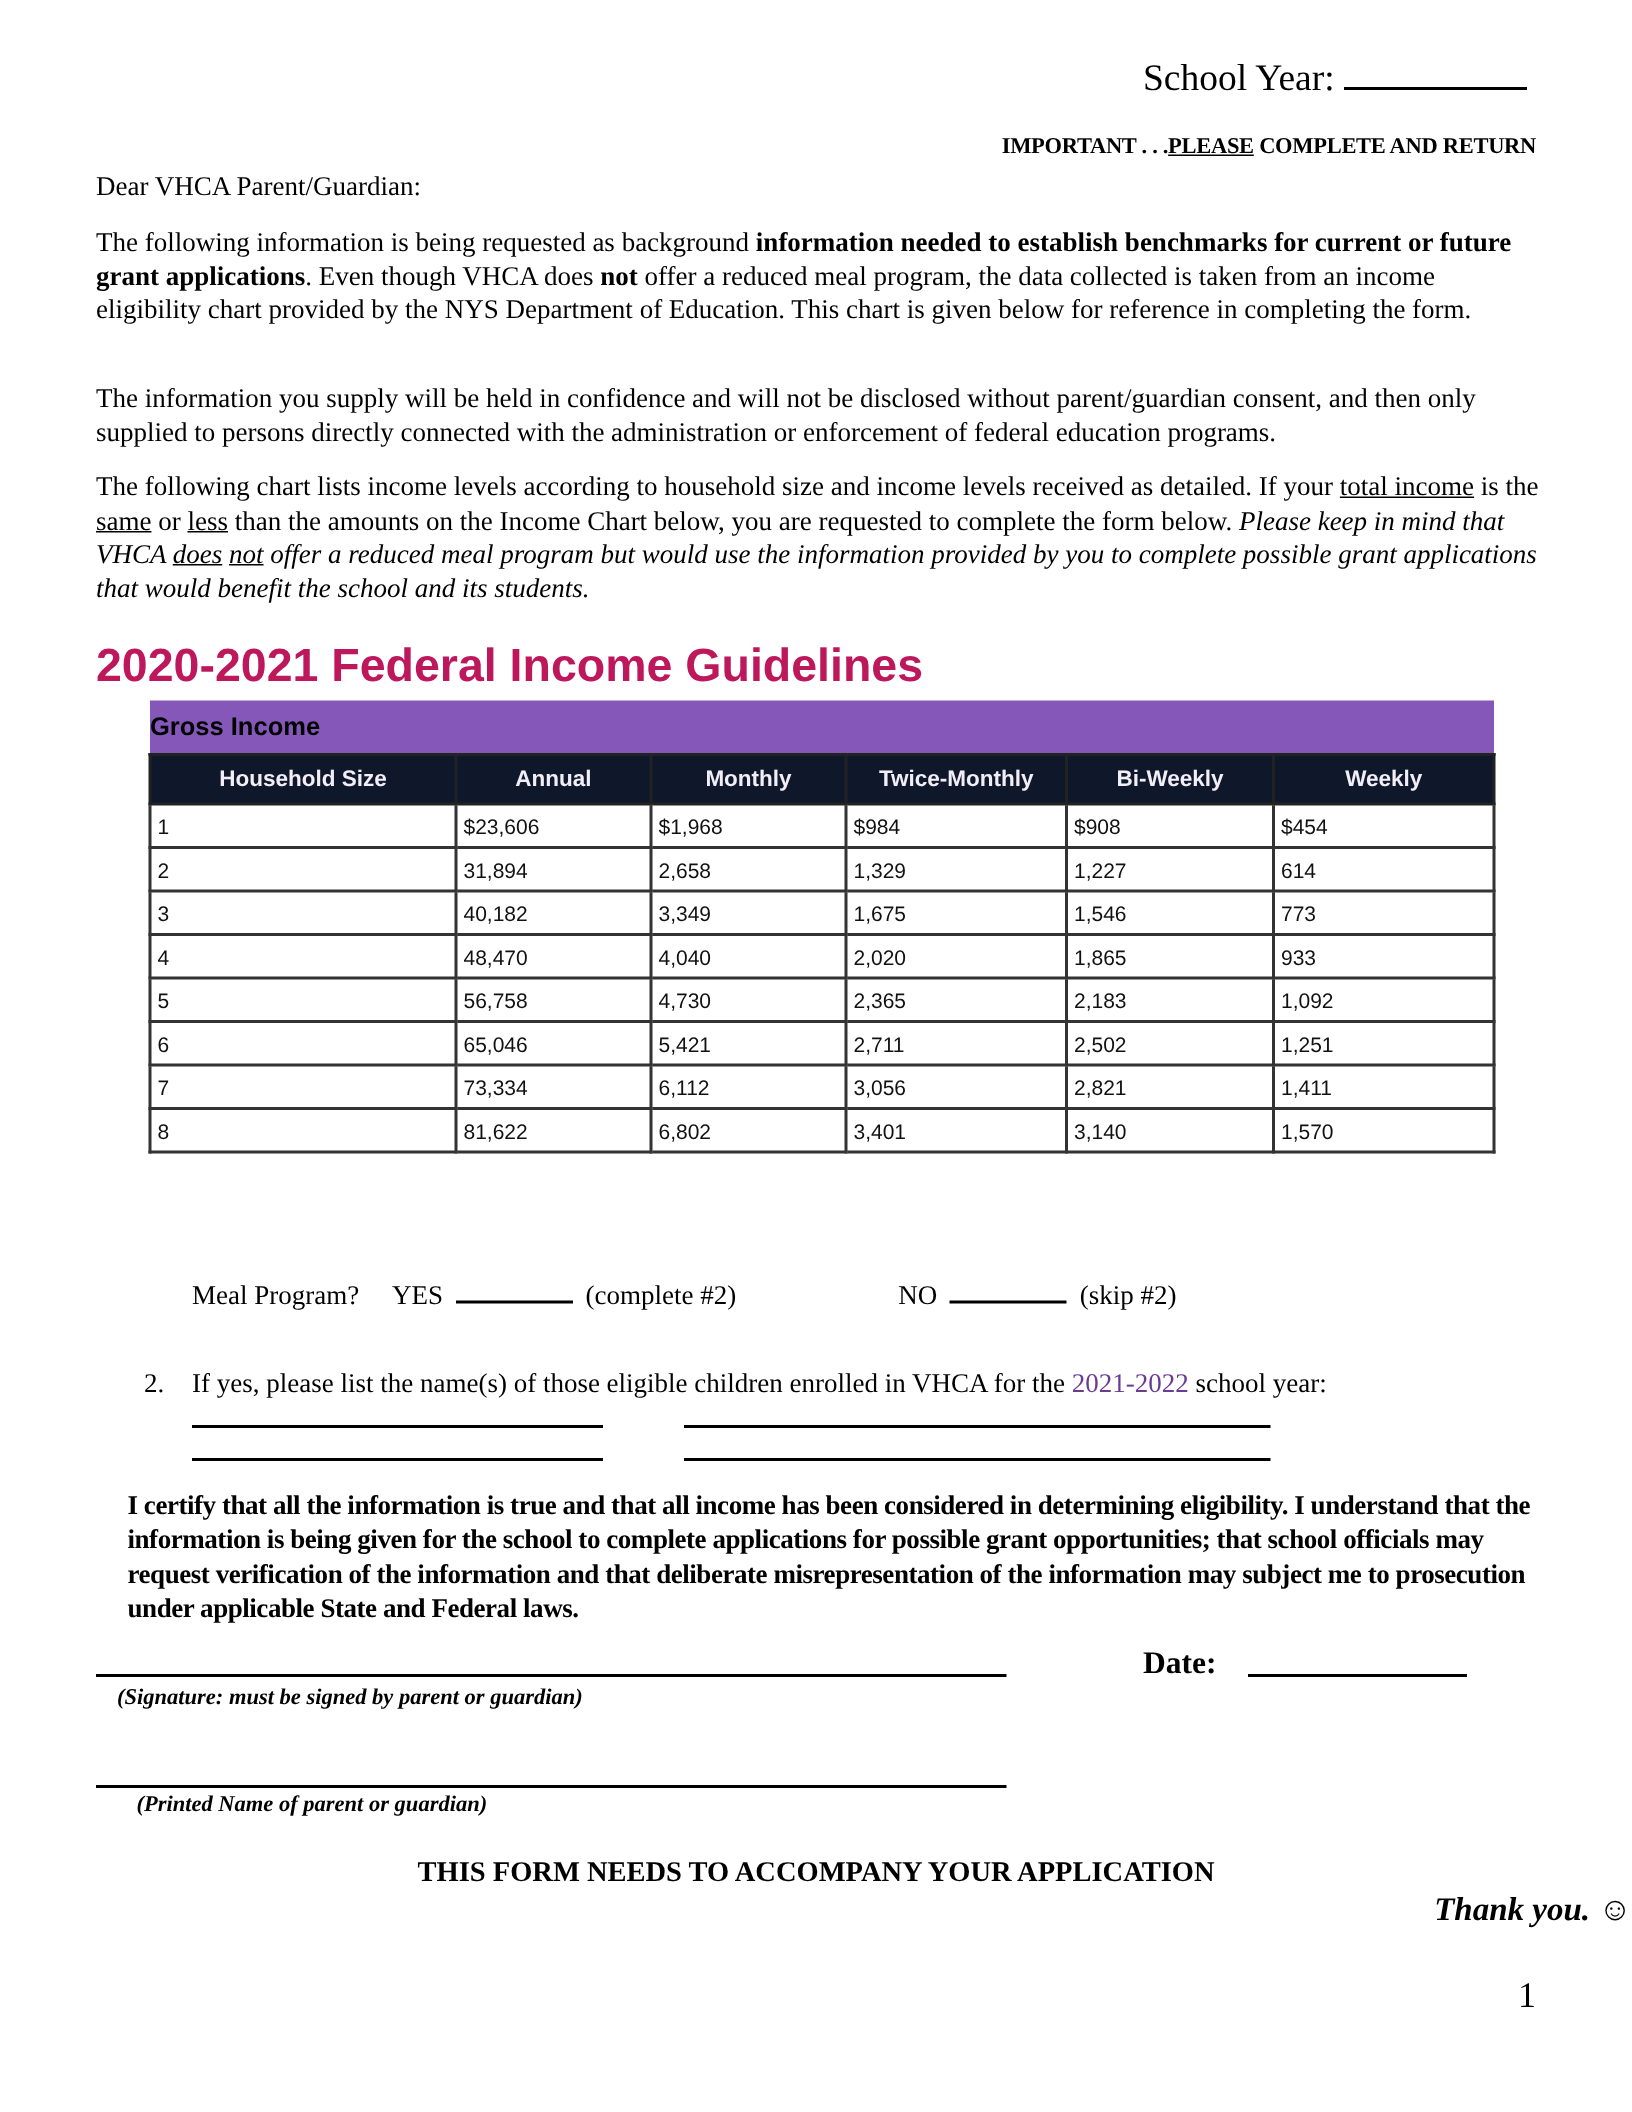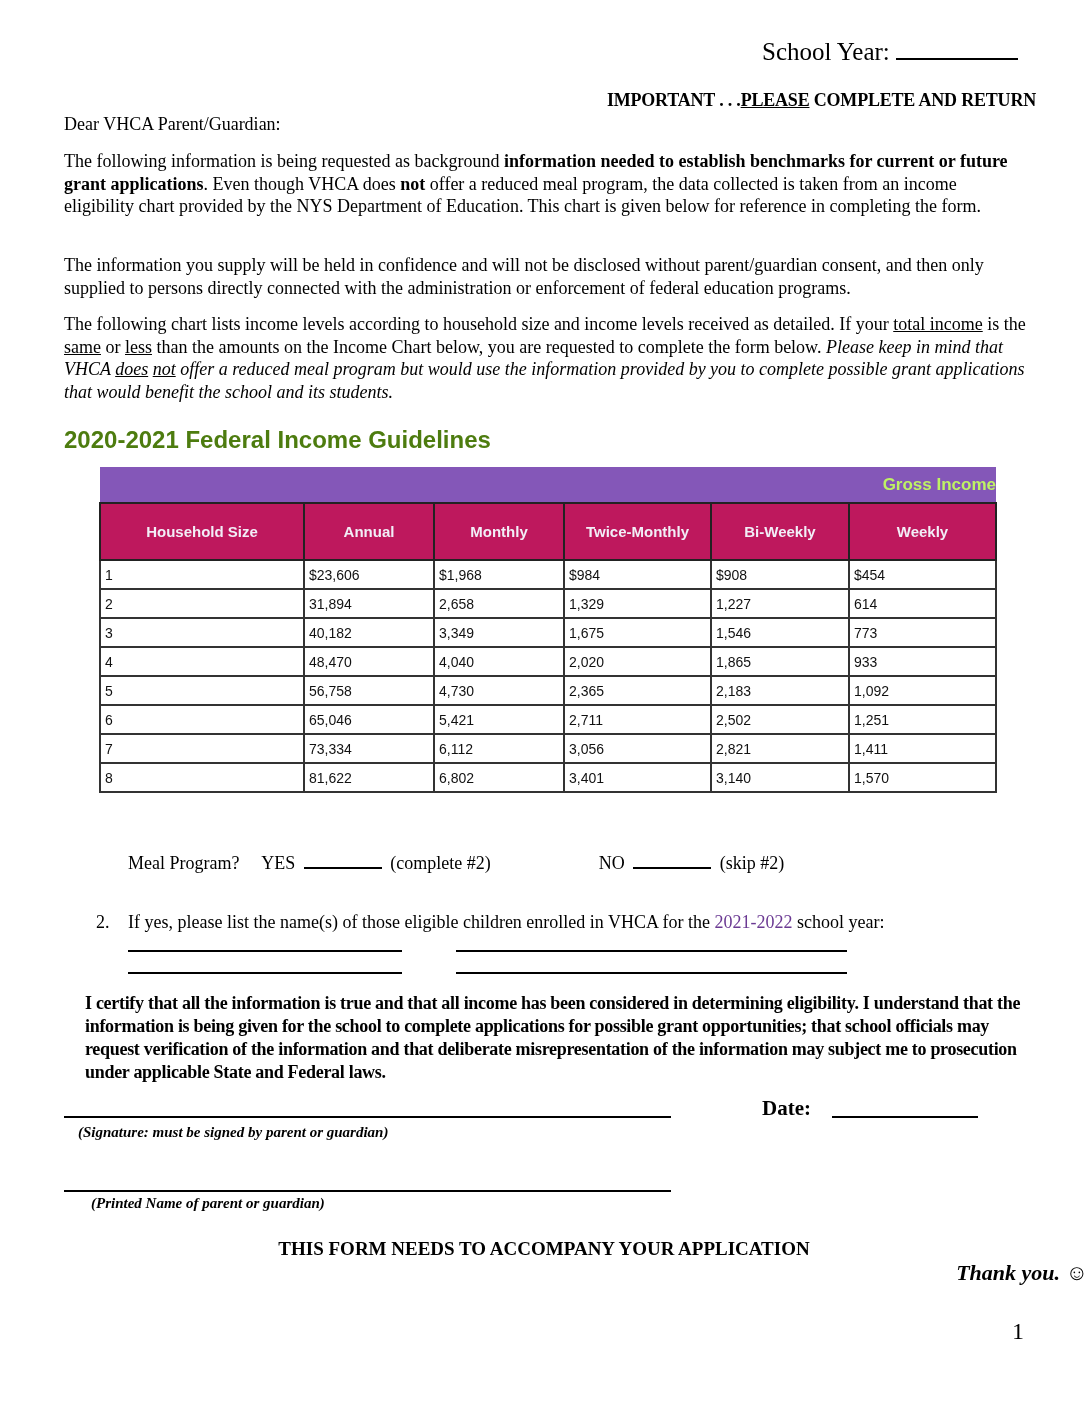--- a/index.html
+++ b/index.html
@@ -1,33 +1,33 @@
 <!DOCTYPE html>
 <html><head>
 <meta charset="utf-8">
 <style>
   html, body { margin: 0; padding: 0; background: #ffffff; }
   body { width: 1088px; height: 1408px; position: relative; overflow: hidden;
          font-family: "Liberation Serif", serif; color: #000; }
   .abs { position: absolute; }
   .school-year { left: 762px; top: 38px; font-size: 25px; }
   .school-year .blank { display: inline-block; width: 122px; border-bottom: 2px solid #000; height: 20px; vertical-align: baseline; margin-left: 6px; }
-  .important { right: 52px; top: 90px; font-size: 18px; font-weight: bold; letter-spacing: -0.2px; }
+  .important { right: 64px; top: 90px; font-size: 15px; font-weight: bold; letter-spacing: -0.2px; }
   .important u { text-decoration: underline; }
   .greeting { left: 64px; top: 114px; font-size: 18px; }
   .para { left: 64px; width: 962px; font-size: 18px; line-height: 22.5px; }
   .p1 { top: 150px; }
   .p2 { top: 254px; }
   .p3 { top: 313px; }
   .p3 em { font-style: italic; }
   u { text-decoration: underline; }
-  .section-title { left: 64px; top: 426px; font-family: "Liberation Sans", sans-serif; font-weight: bold; font-size: 24px; color: #4d7c0f; }
+  .section-title { left: 64px; top: 426px; font-family: "Liberation Sans", sans-serif; font-weight: bold; font-size: 31px; color: #be185d; }
   table.income { position: absolute; left: 99px; top: 467px; width: 898px; border-collapse: collapse; font-family: "Liberation Sans", sans-serif; font-size: 14px; }
-  .income .gross th { background: #8457b8; color: #bef264; font-weight: bold; font-size: 17px; height: 35px; padding: 0; text-align: right; border: none; }
-  .income .cols th { background: #be185d; color: #f2eef7; font-weight: bold; font-size: 15px; height: 31px; padding: 12px; text-align: center; border: 2px solid #222; }
+  .income .gross th { background: #8457b8; color: #000000; font-weight: bold; font-size: 17px; height: 35px; padding: 0; text-align: left; border: none; }
+  .income .cols th { background: #0f172a; color: #f2eef7; font-weight: bold; font-size: 15px; height: 31px; padding: 0; text-align: center; border: 2px solid #222; }
   .income td { border: 2px solid #333; height: 27px; padding: 0 4px; vertical-align: middle; color: #111; }
   .income tr.last td { height: 44px; vertical-align: top; padding-top: 6px; line-height: 17px; }
   .income td.c0 { width: 194px; }
   .income td.c1 { width: 120px; }
   .income td.c2 { width: 120px; }
   .income td.c3 { width: 137px; }
   .income td.c4 { width: 128px; }
   .q { left: 96px; font-size: 18px; line-height: 23px; }
   .q1 { top: 851px; }
   .q2 { top: 911px; }

